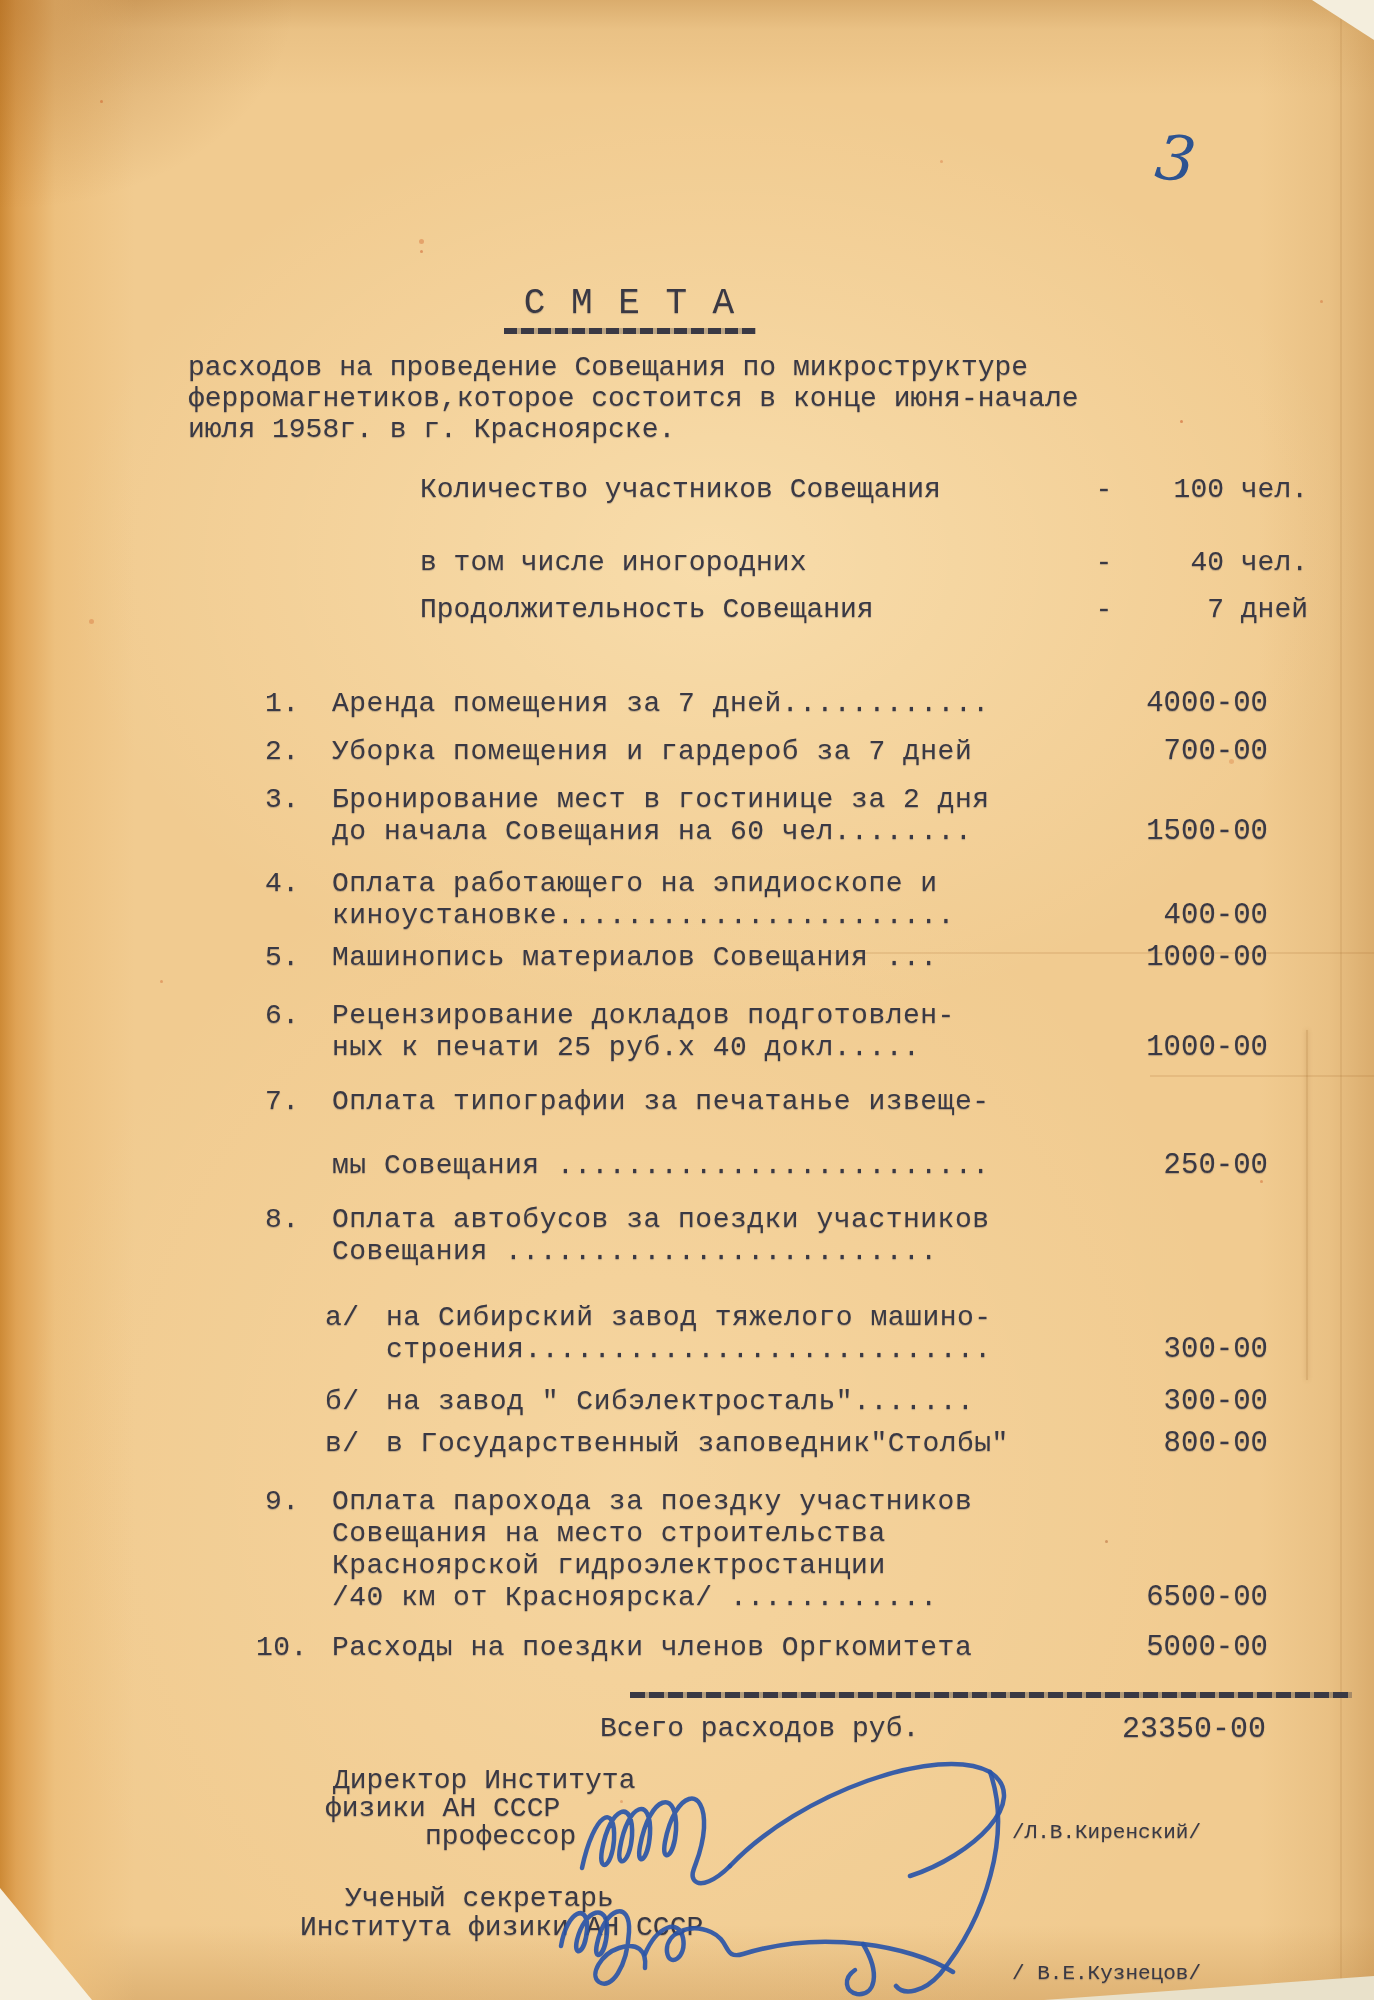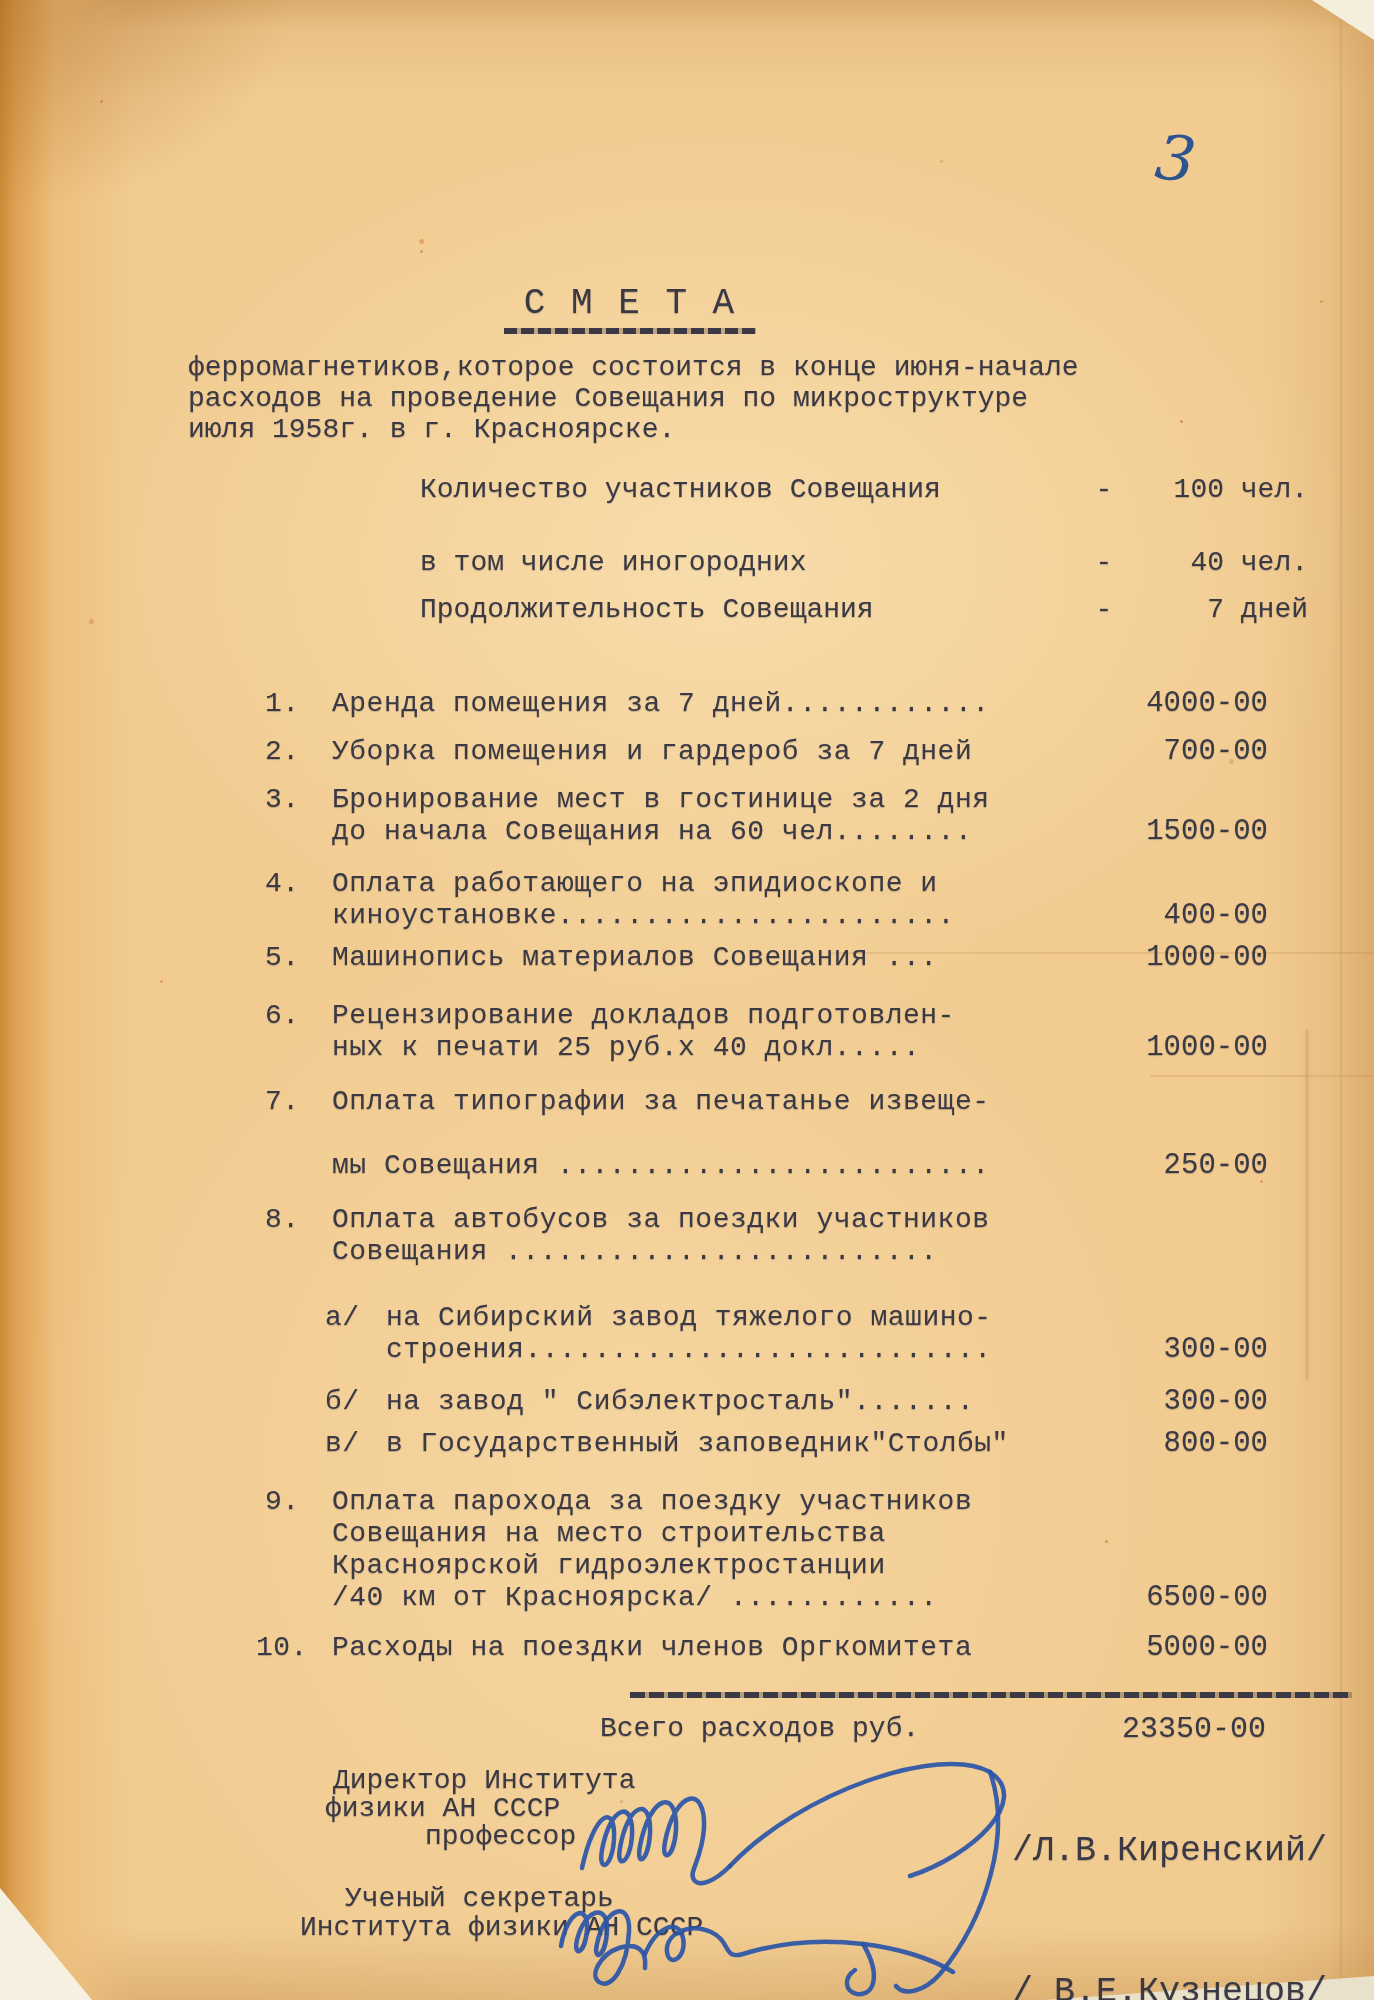--- a/index.html
+++ b/index.html
@@ -42,21 +42,21 @@
   .txt{flex:1;white-space:nowrap;overflow:hidden;}
   .amt{width:176px;flex:none;text-align:right;font-size:29px;letter-spacing:0;}
   
   .rule{position:absolute;left:630px;top:1692px;width:722px;height:6px;
     background:repeating-linear-gradient(90deg,#3a3944 0 15px, rgba(58,57,68,.35) 15px 19px);}
   .total-row{position:absolute;left:600px;top:1712px;width:666px;display:flex;font-size:28px;height:34px;line-height:34px;}
   .total-label{flex:1;}
   .total-amt{width:176px;text-align:right;font-size:30px;}
   
   .sigline{position:absolute;font-size:28px;height:30px;line-height:30px;white-space:nowrap;}
-  .signame{position:absolute;font-size:35px;height:30px;line-height:30px;white-space:nowrap;margin-top:18px;}
+  .signame{position:absolute;font-size:21px;height:30px;line-height:30px;white-space:nowrap;}
   .sigsvg{position:absolute;pointer-events:none;}
   .sigsvg path{fill:none;stroke:#2a55a8;stroke-width:4.5;stroke-linecap:round;stroke-linejoin:round;opacity:.92;}
   
   .corner-bl{position:absolute;left:0;bottom:0;width:92px;height:112px;background:#f6f0e0;
     -webkit-clip-path:polygon(0 0,100% 100%,0 100%);clip-path:polygon(0 0,100% 100%,0 100%);}
   .corner-tr{position:absolute;right:0;top:0;width:62px;height:40px;background:#f4eedd;
     -webkit-clip-path:polygon(0 0,100% 0,100% 100%);clip-path:polygon(0 0,100% 0,100% 100%);}
   .corner-br{position:absolute;right:0;bottom:0;width:330px;height:24px;background:#e9e1ca;
     -webkit-clip-path:polygon(0 100%,100% 0,100% 100%);clip-path:polygon(0 100%,100% 0,100% 100%);}
   .crease-v1{position:absolute;left:1306px;top:1030px;width:2px;height:350px;background:rgba(150,95,35,.22);box-shadow:0 0 4px rgba(150,95,35,.25);}
@@ -85,22 +85,22 @@
   <div class="corner-tr"></div>
   <div class="corner-br"></div>
 
   <div class="pagenum">3</div>
 
   <div class="title tw">
     <span class="t-in">С М Е Т А</span>
   </div>
 
   <div class="intro tw">
+    <div>расходов на проведение Совещания по микроструктуре</div>
     <div>ферромагнетиков,которое состоится в конце июня-начале</div>
-    <div>расходов на проведение Совещания по микроструктуре</div>
     <div>июля 1958г. в г. Красноярске.</div>
   </div>
 
   <div class="srow tw" style="top:473px">
     <span class="slabel">Количество участников Совещания</span>
     <span class="sdash">-</span>
     <span class="sval">100 чел.</span>
   </div>
   <div class="srow tw" style="top:546px">
     <span class="slabel">в том числе иногородних</span>

